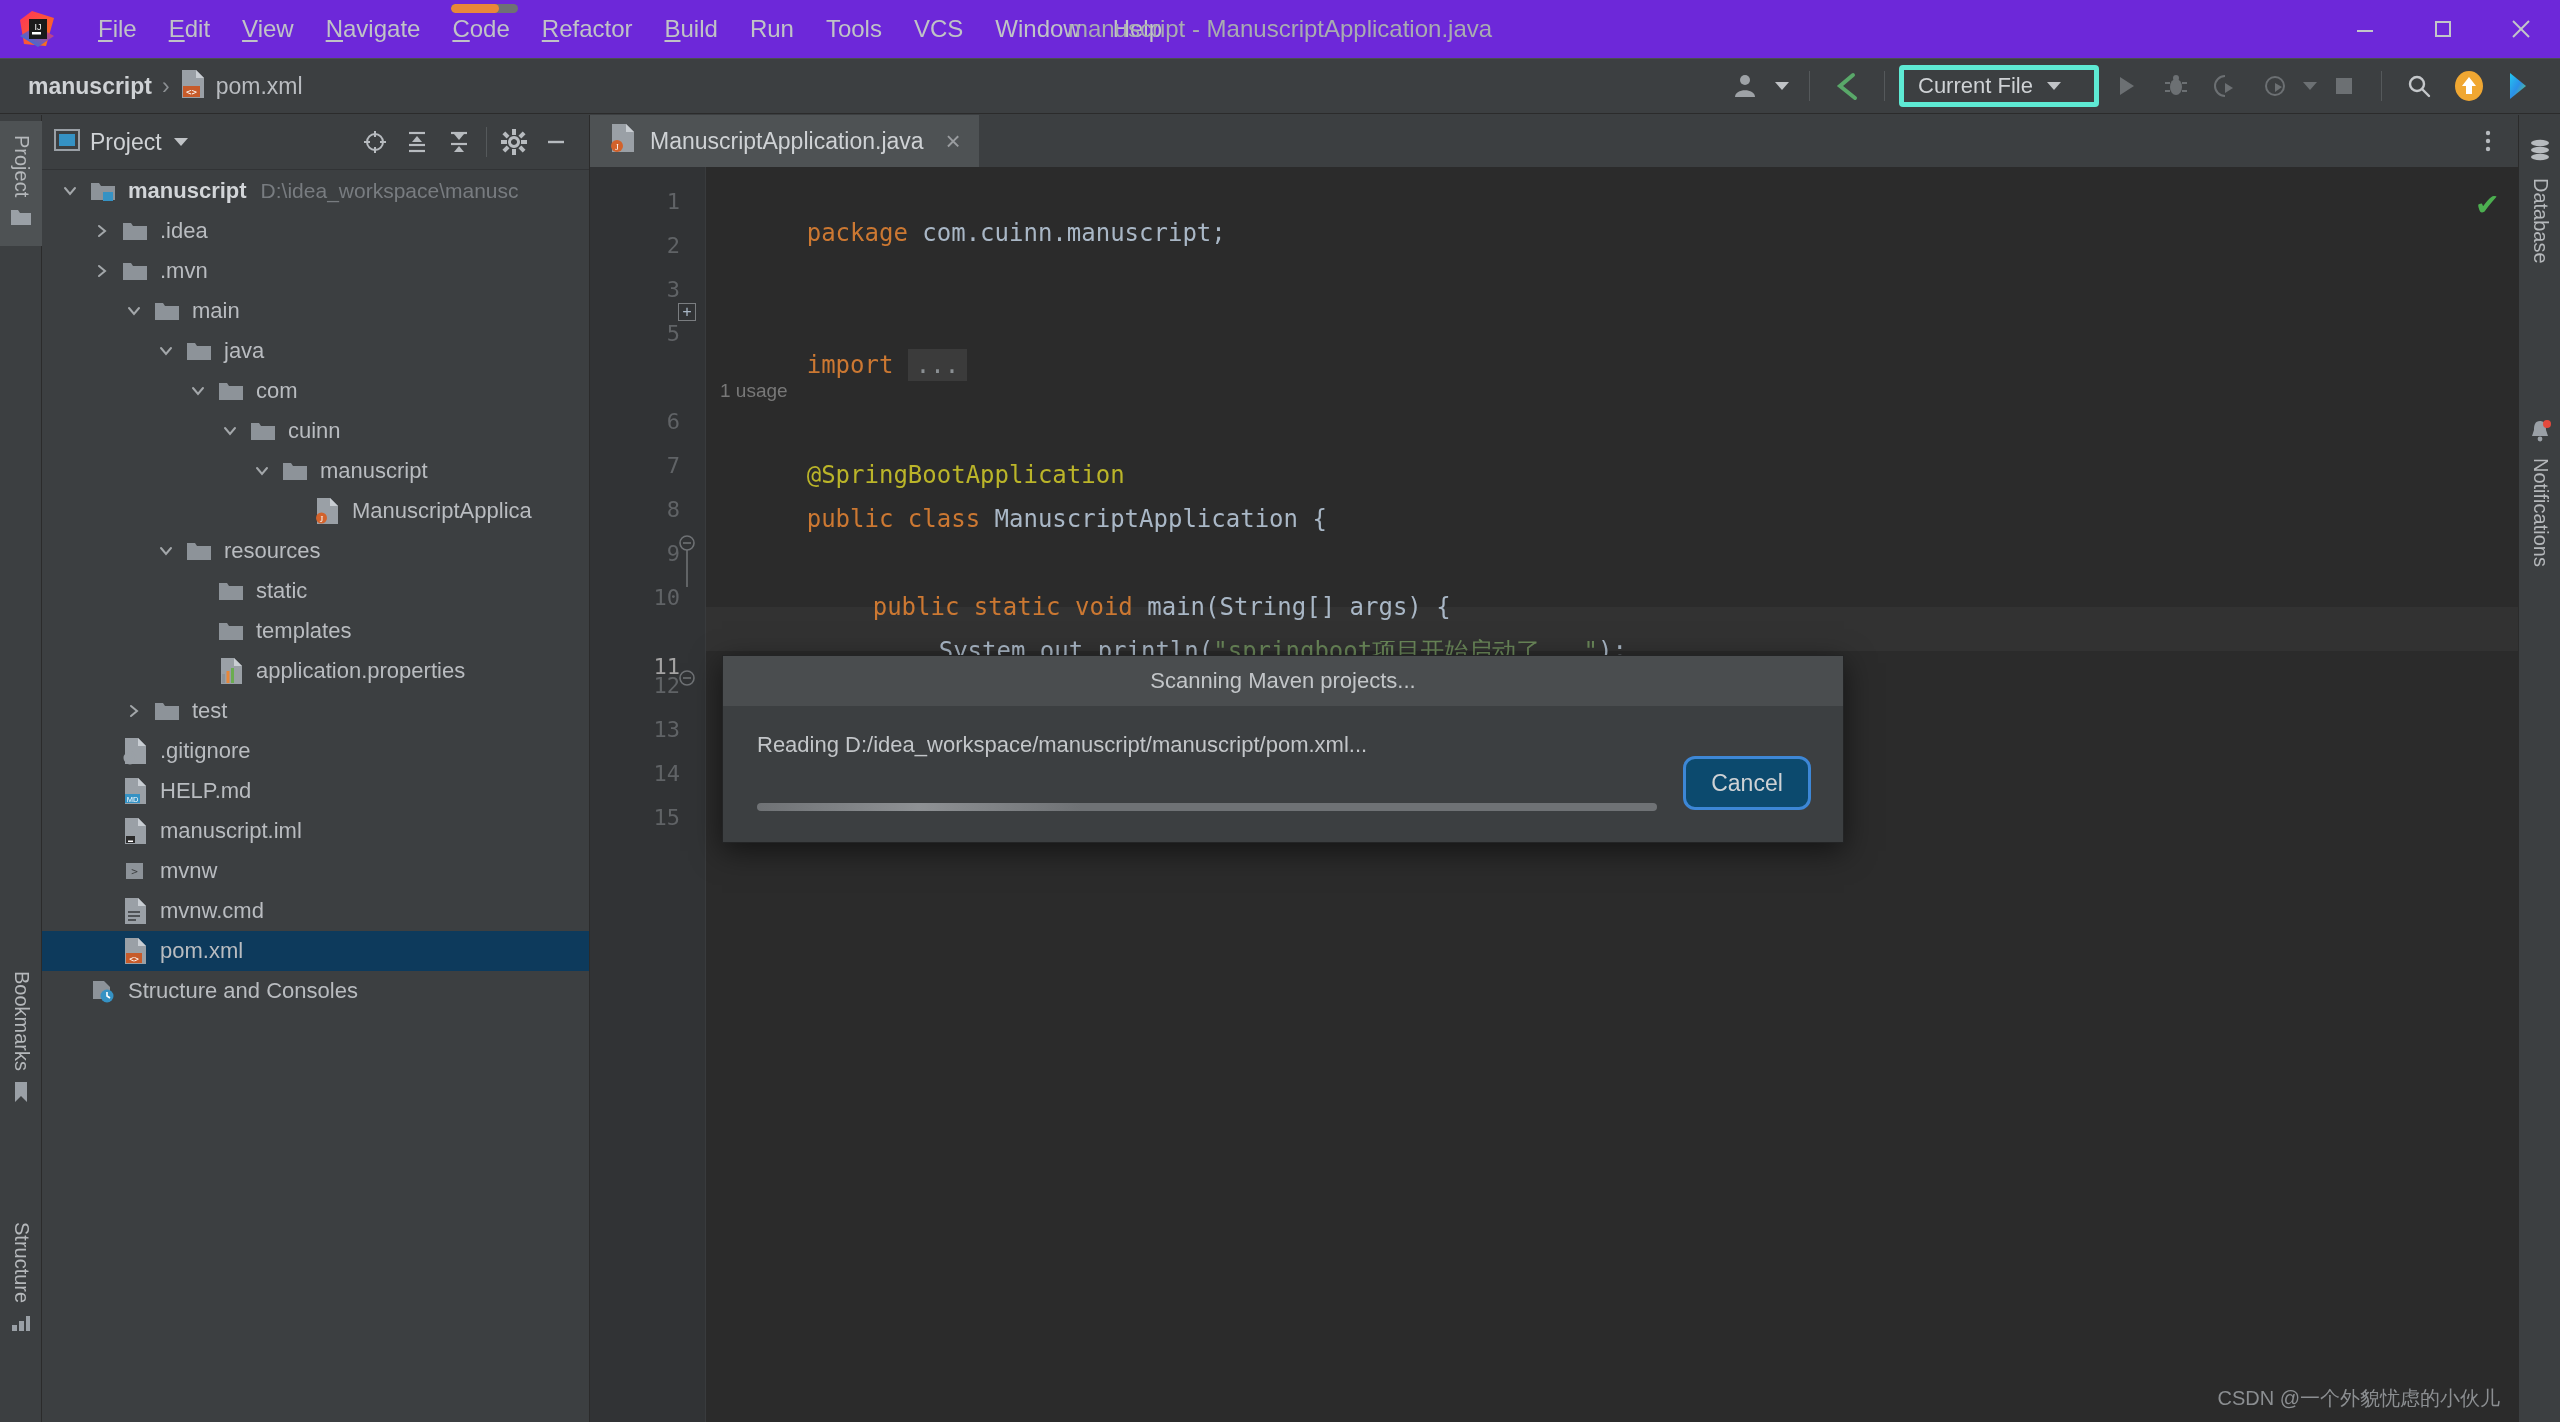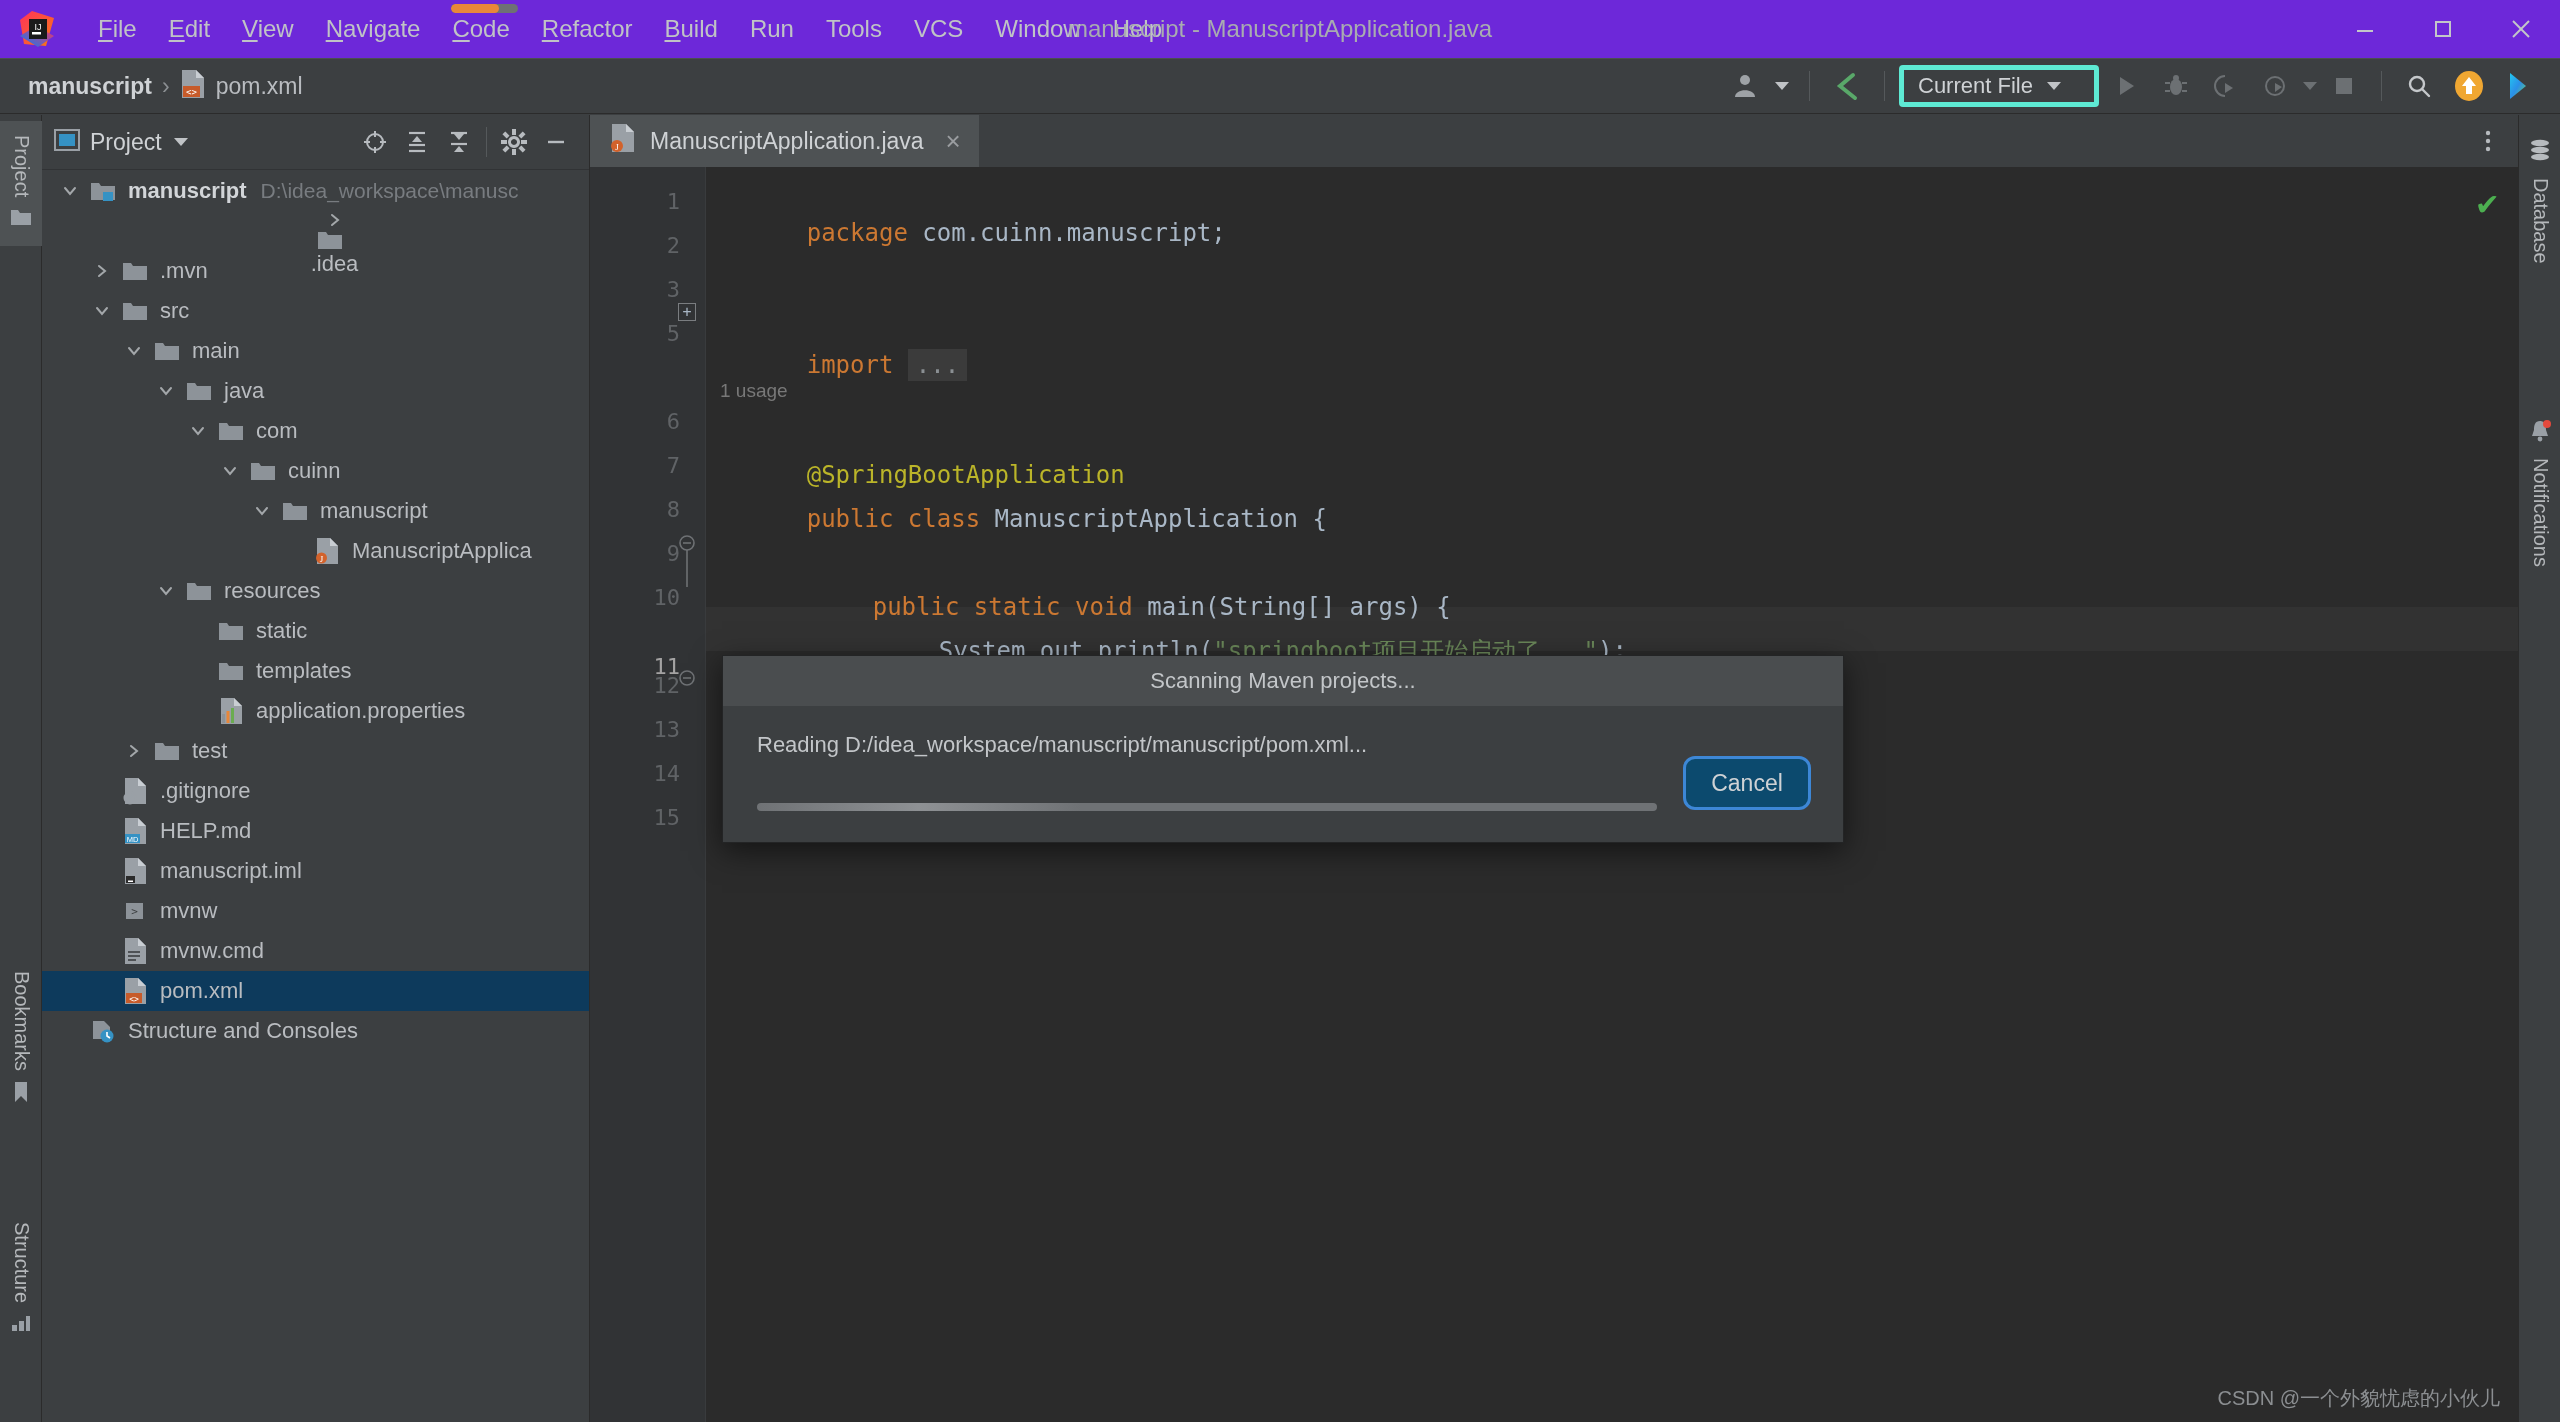--- a/index.html
+++ b/index.html
@@ -440,21 +440,21 @@
         </span>
         <span class="ticon">
           <svg width="26" height="22" viewBox="0 0 26 22">
             <path d="M1 3 H9 L11 6 H25 V20 H1 Z" fill="#8d9399"></path>
             <rect x="13" y="12" width="10" height="9" fill="#3592c4"></rect>
           </svg>
         </span>
         <span class="tlabel bold">manuscript</span>
         <span class="tpath">D:\idea_workspace\manusc</span>
       </div>
-      <div class="tree-row" style="padding-left: 42px; flex-direction: column;">
+      <div class="tree-row" style="padding-left: 42px;">
         <span class="tw">
           <svg width="18" height="18" viewBox="0 0 18 18" fill="none" stroke="#a3a7aa" stroke-width="2" stroke-linecap="round">
             <path d="M6 4 L12 9 L6 14"></path>
           </svg>
         </span>
         <span class="ticon">
           <svg width="26" height="22" viewBox="0 0 26 22" fill="#8d9399">
             <path d="M1 3 H9 L11 6 H25 V20 H1 Z"></path>
           </svg>
         </span>
@@ -465,33 +465,20 @@
           <svg width="18" height="18" viewBox="0 0 18 18" fill="none" stroke="#a3a7aa" stroke-width="2" stroke-linecap="round">
             <path d="M6 4 L12 9 L6 14"></path>
           </svg>
         </span>
         <span class="ticon">
           <svg width="26" height="22" viewBox="0 0 26 22" fill="#8d9399">
             <path d="M1 3 H9 L11 6 H25 V20 H1 Z"></path>
           </svg>
         </span>
         <span class="tlabel">.mvn</span>
-      </div>
-      <div class="tree-row" style="padding-left: 42px;">
-        <span class="tw">
-          <svg width="18" height="18" viewBox="0 0 18 18" fill="none" stroke="#a3a7aa" stroke-width="2" stroke-linecap="round">
-            <path d="M4 6 L9 12 L14 6"></path>
-          </svg>
-        </span>
-        <span class="ticon">
-          <svg width="26" height="22" viewBox="0 0 26 22" fill="#8d9399">
-            <path d="M1 3 H9 L11 6 H25 V20 H1 Z"></path>
-          </svg>
-        </span>
-        <span class="tlabel">src</span>
       </div>
       <div class="tree-row" style="padding-left: 74px;">
         <span class="tw">
           <svg width="18" height="18" viewBox="0 0 18 18" fill="none" stroke="#a3a7aa" stroke-width="2" stroke-linecap="round">
             <path d="M4 6 L9 12 L14 6"></path>
           </svg>
         </span>
         <span class="ticon">
           <svg width="26" height="22" viewBox="0 0 26 22" fill="#8d9399">
             <path d="M1 3 H9 L11 6 H25 V20 H1 Z"></path>

